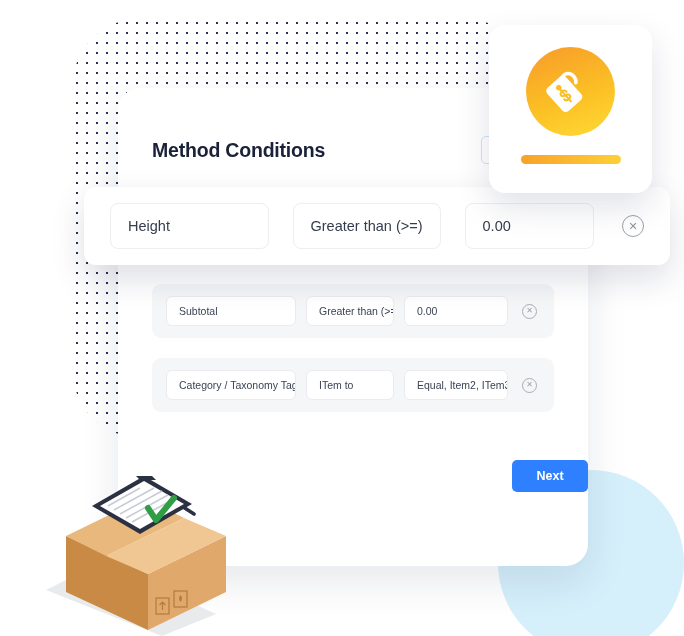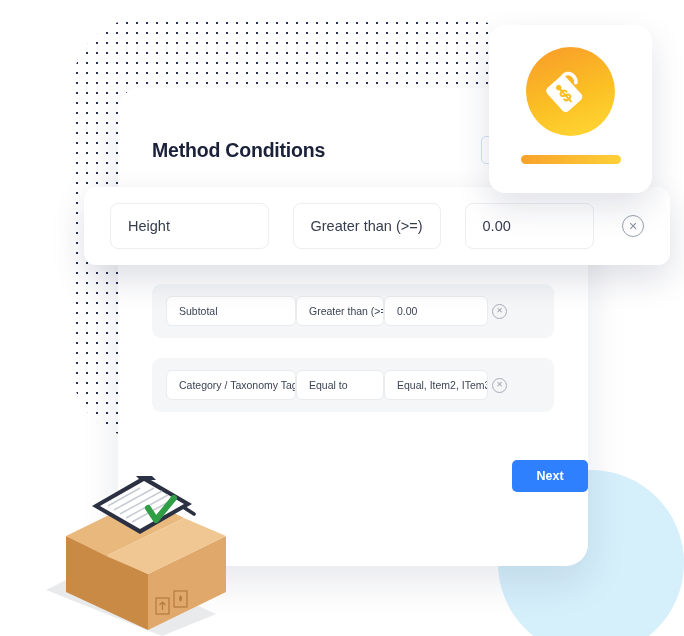--- a/index.html
+++ b/index.html
@@ -102,21 +102,21 @@
     position: absolute;
     left: 0;
     top: 196px;
     width: 100%;
     padding: 0 34px;
   }
 
   .cond-row {
     display: flex;
     align-items: center;
-    gap: 0;
+    gap: 10px;
     background: #f4f6f7;
     border-radius: 9px;
     padding: 12px 14px;
     margin-bottom: 20px;
   }
 
   .cond-field {
     height: 30px;
     background: #ffffff;
     border: 1px solid #e9ebee;
@@ -287,21 +287,21 @@
 
       <div class="cond-row">
         <div class="cond-field f-attr">Subtotal</div>
         <div class="cond-field f-op">Greater than  (&gt;=)</div>
         <div class="cond-field f-val">0.00</div>
         <div class="remove-btn">✕</div>
       </div>
 
       <div class="cond-row">
         <div class="cond-field f-attr">Category / Taxonomy Tags</div>
-        <div class="cond-field f-op">Equal to</div>
+        <div class="cond-field f-op">ITem to</div>
         <div class="cond-field f-val">Equal,  Item2, ITem3</div>
         <div class="remove-btn">✕</div>
       </div>
 
     </div>
 
     <div class="next-wrap">
       <div class="next-btn">Next</div>
     </div>
 

